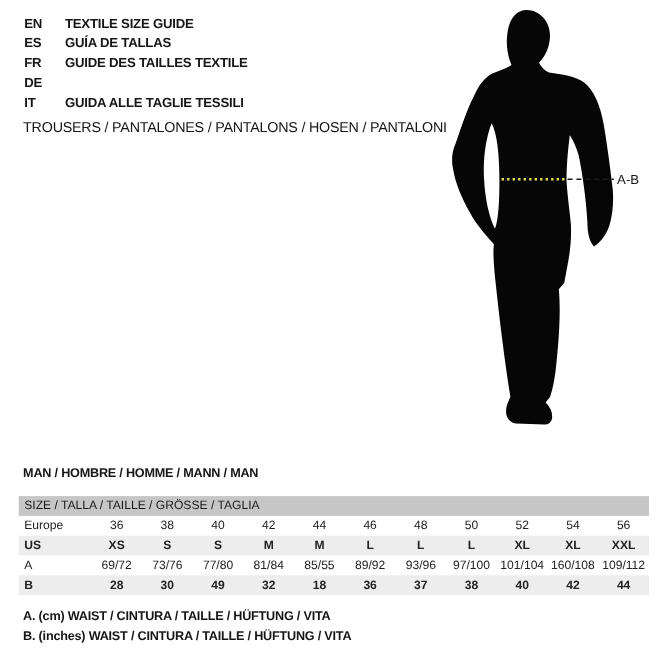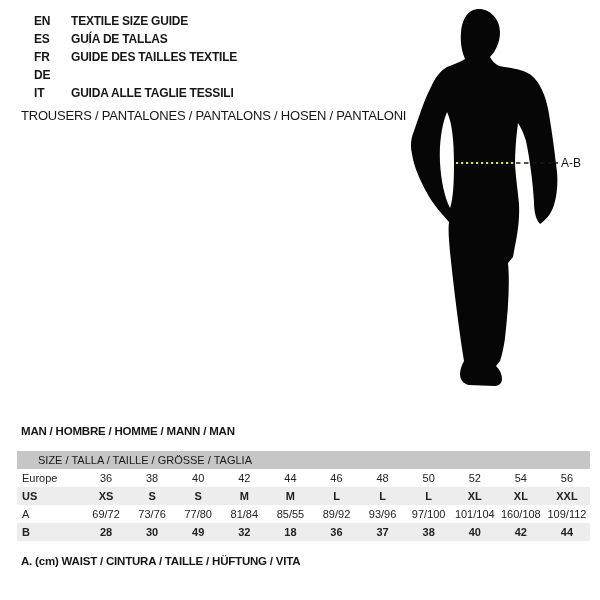--- a/index.html
+++ b/index.html
@@ -3,31 +3,31 @@
 <meta charset="utf-8">
 <style>
   html,body{margin:0;padding:0;background:#fff;}
   .canvas{
     position:relative;width:600px;height:600px;background:#ffffff;
     font-family:"Liberation Sans",sans-serif;color:#161616;overflow:hidden;
   }
   
   .lang-block{position:absolute;left:22px;top:12px;font-weight:bold;font-size:12px;letter-spacing:-0.2px;}
   .lang-row{display:flex;height:18px;line-height:18px;}
-  .lang-code{width:37px;margin-left:12px;}
+  .lang-code{width:37px;}
   
   .category{position:absolute;left:21px;top:108px;font-weight:normal;font-size:13px;letter-spacing:-0.2px;}
   
   .figure{position:absolute;left:405px;top:0;width:195px;height:400px;}
   .figure text{font-family:"Liberation Sans",sans-serif;font-size:12px;fill:#151515;}
   
   .gender{position:absolute;left:21px;top:425px;font-weight:bold;font-size:11.5px;letter-spacing:-0.2px;}
   
   .table{position:absolute;left:17px;top:451px;width:573px;font-size:11px;color:#222;}
-  .thead{height:18px;line-height:18px;background:#c6c6c6;padding-left:21px;color:#1a1a1a;}
+  .thead{height:18px;line-height:18px;background:#c6c6c6;padding-left:5px;color:#1a1a1a;}
   .trow{display:grid;grid-template-columns:66px repeat(11,1fr);height:18px;line-height:18px;}
   .trow.alt{background:#ededed;font-weight:bold;}
   .rlabel{padding-left:5px;text-align:left;}
   .cell{text-align:center;}
   
   .notes{position:absolute;left:21px;top:553px;font-weight:bold;font-size:11.5px;line-height:17.5px;letter-spacing:-0.2px;}
 </style>
 </head>
 <body>
 
@@ -166,15 +166,16 @@
       <span class="cell">37</span>
       <span class="cell">38</span>
       <span class="cell">40</span>
       <span class="cell">42</span>
       <span class="cell">44</span>
     </div>
   </div>
 
   <div class="notes">
     <div>A. (cm) WAIST / CINTURA / TAILLE / HÜFTUNG / VITA</div>
+    <div>B. (inches) WAIST / CINTURA / TAILLE / HÜFTUNG / VITA</div>
   </div>
 
 </div>
 
 </body></html>

